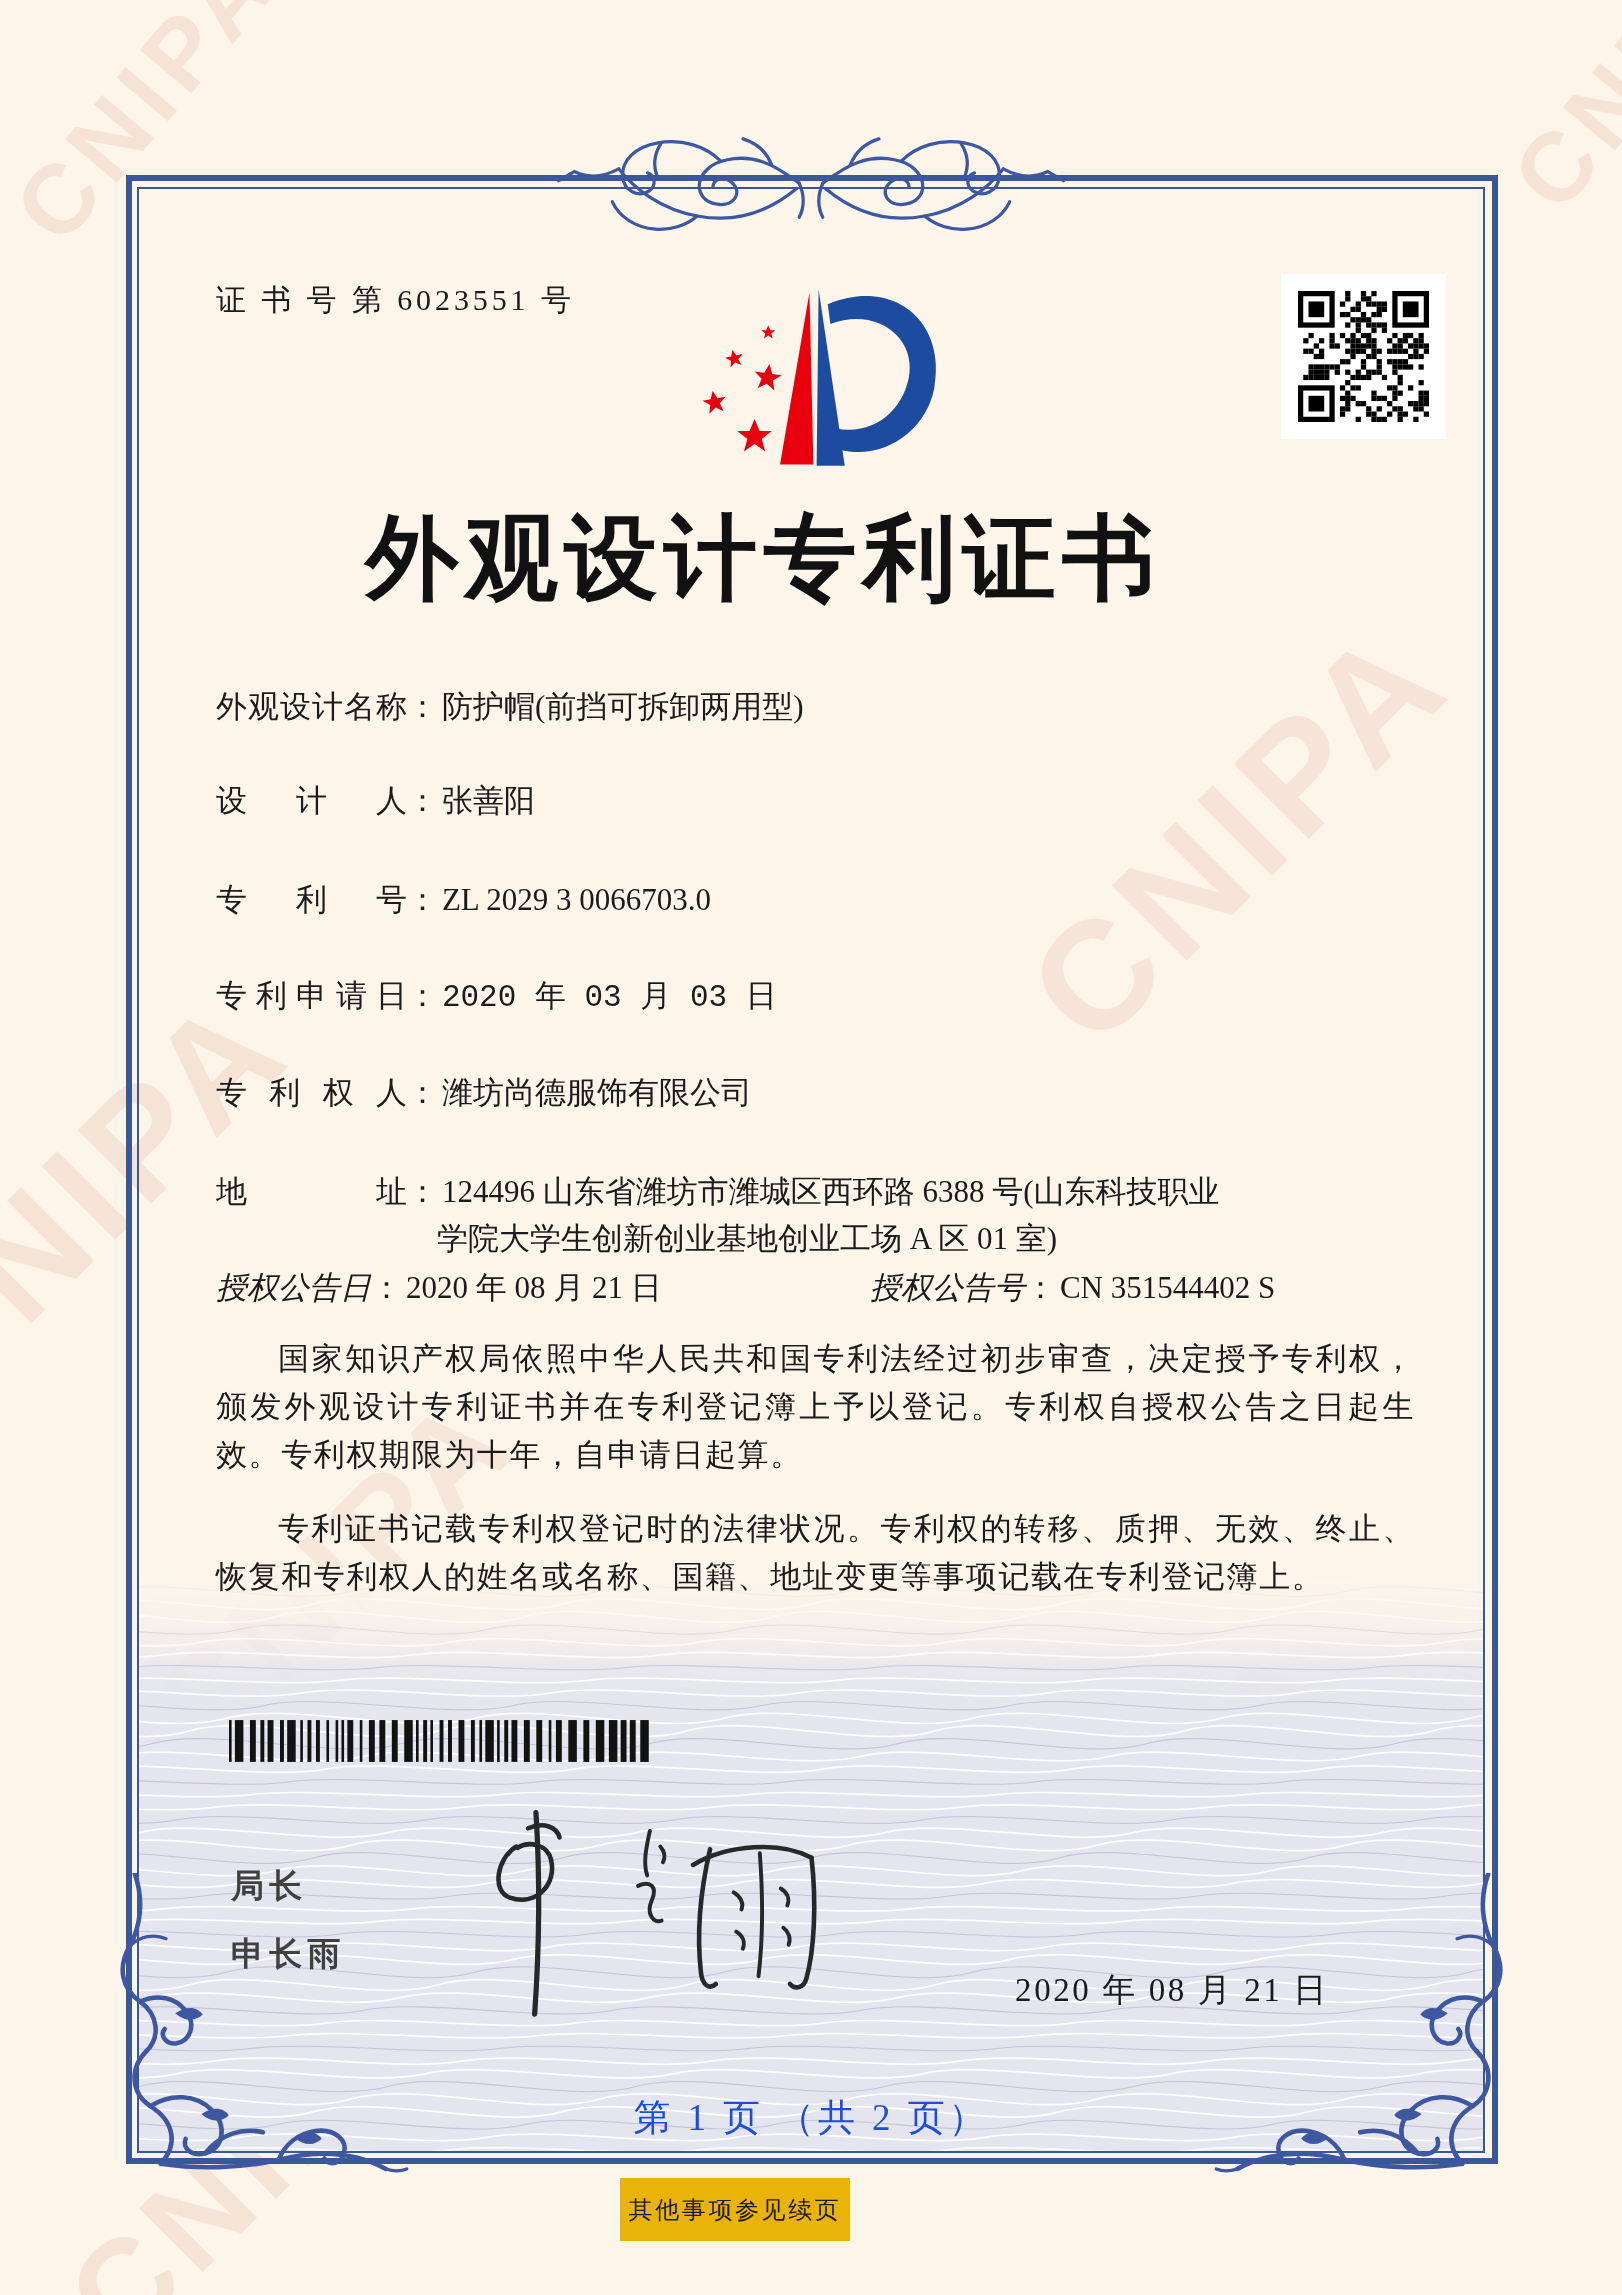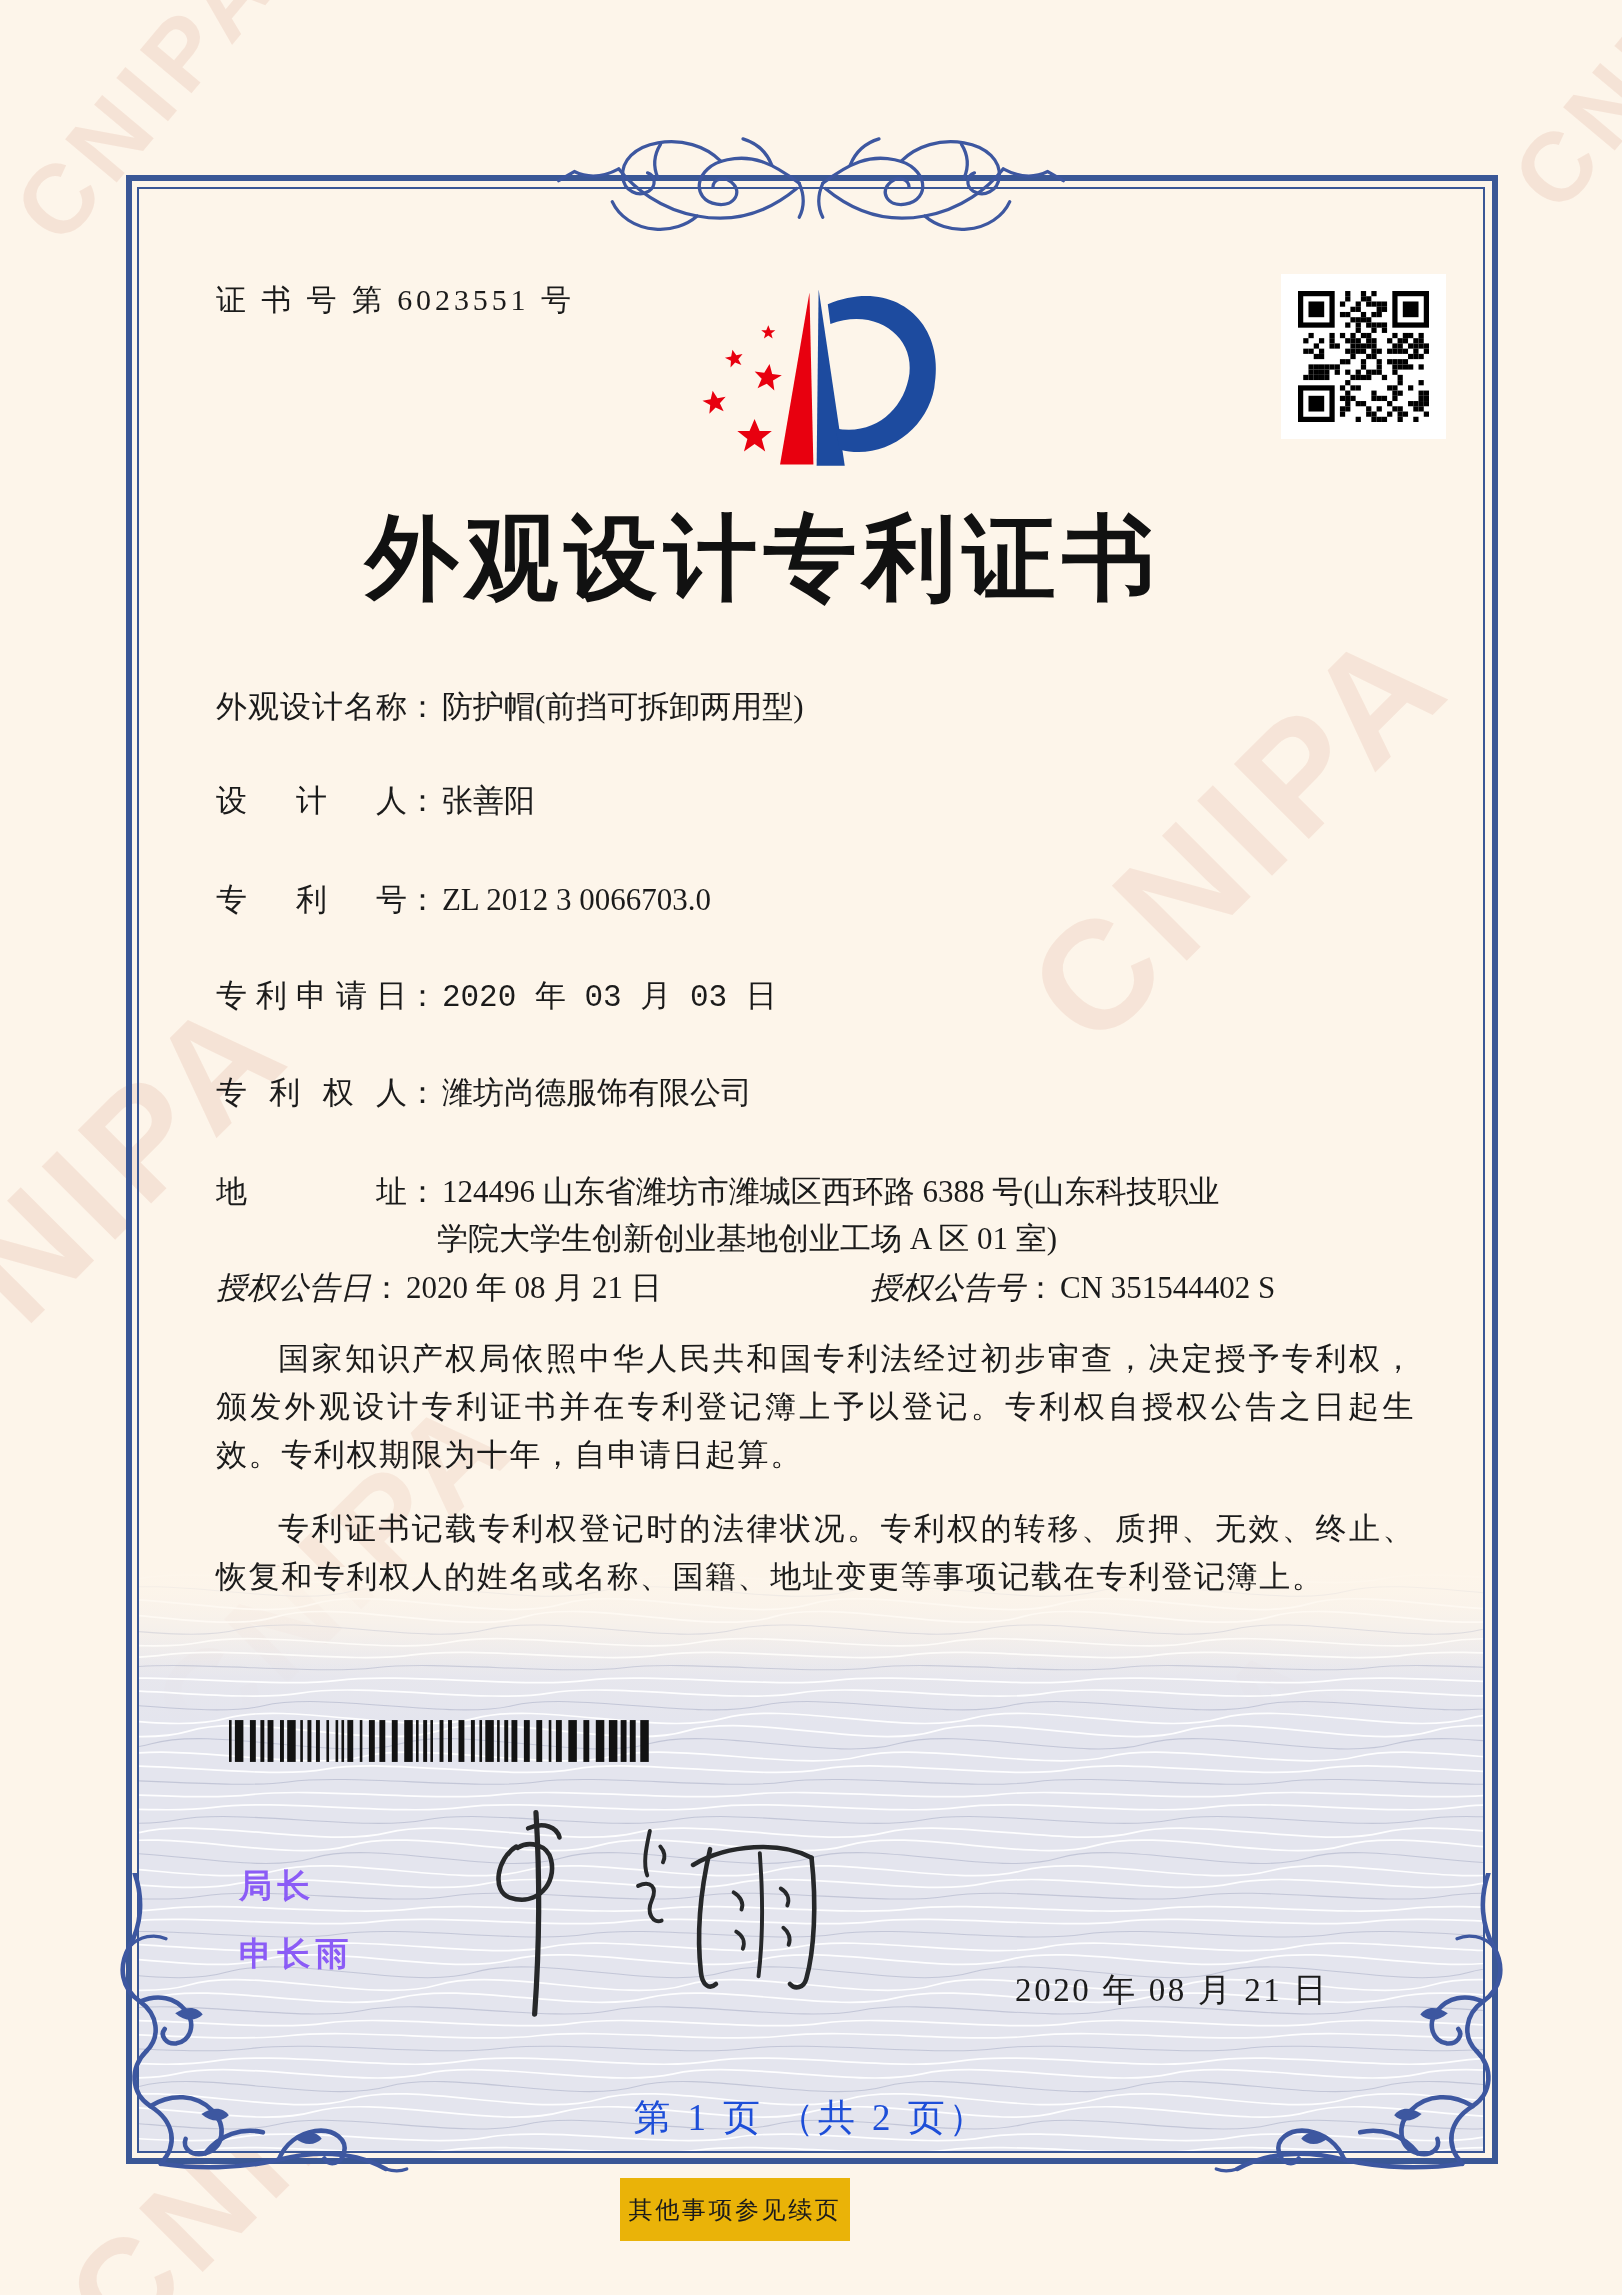--- a/index.html
+++ b/index.html
@@ -71,22 +71,22 @@
   .para{
     position:absolute;left:216px;width:1199px;font-size:31px;line-height:48px;
     text-align:justify;text-indent:2em;letter-spacing:1.6px;
   }
   .para1{top:1335px;}
   .para2{top:1505px;}
   
   .barcode{position:absolute;left:229px;top:1720px;height:42px;}
   
   .signer{
-    position:absolute;left:239px;font-size:33px;font-weight:bold;
-    font-family:"Liberation Sans","DejaVu Sans",sans-serif;letter-spacing:5.2px;color:#8b5cf6;
+    position:absolute;left:231px;font-size:33px;font-weight:bold;
+    font-family:"Liberation Sans","DejaVu Sans",sans-serif;letter-spacing:5.2px;color:#404040;
   }
   .signer-title{top:1864px;}
   .signer-name{top:1932px;}
   .sig-svg{position:absolute;left:452px;top:1806px;}
   .grant-date-bottom{
     position:absolute;left:982px;top:1968px;width:380px;text-align:center;
     font-size:33px;letter-spacing:2.6px;
   }
   .footer-page{
     position:absolute;left:0;top:2093px;width:1623px;text-align:center;
@@ -443,21 +443,21 @@
 
   <div class="doc-title">外观设计专利证书</div>
 
   <div class="field f-name">
     <span class="lbl">外观设计名称</span><span class="colon">：</span><span>防护帽(前挡可拆卸两用型)</span>
   </div>
   <div class="field f-designer">
     <span class="lbl">设计人</span><span class="colon">：</span><span>张善阳</span>
   </div>
   <div class="field f-patno">
-    <span class="lbl">专利号</span><span class="colon">：</span><span>ZL 2012 3 0066703.0</span>
+    <span class="lbl">专利号</span><span class="colon">：</span><span>ZL 2029 3 0066703.0</span>
   </div>
   <div class="field f-filing">
     <span class="lbl">专利申请日</span><span class="colon">：</span><span>2020 年 03 月 03 日</span>
   </div>
   <div class="field f-patentee">
     <span class="lbl">专利权人</span><span class="colon">：</span><span>潍坊尚德服饰有限公司</span>
   </div>
   <div class="field f-addr1">
     <span class="lbl">地址</span><span class="colon">：</span><span>124496 山东省潍坊市潍城区西环路 6388 号(山东科技职业</span>
   </div>

